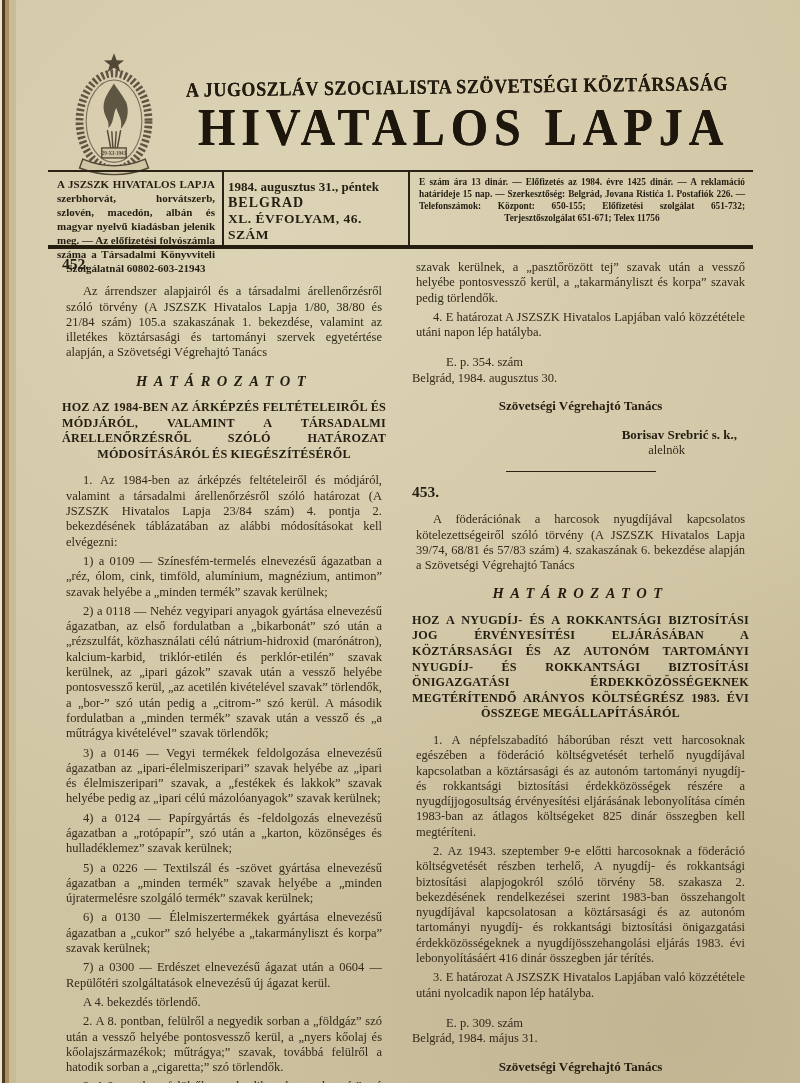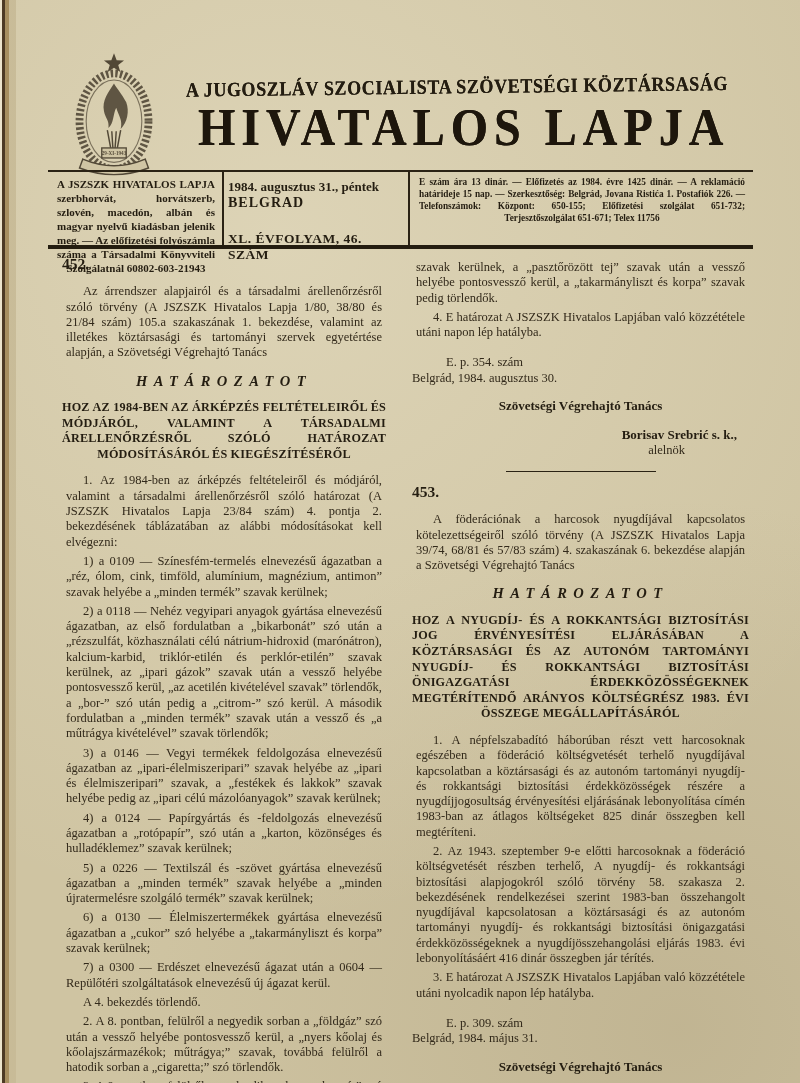--- a/index.html
+++ b/index.html
@@ -34,21 +34,21 @@
     border-top:2px solid #2a2214;border-bottom:4px solid #241d10;
     display:flex;color:#241d11;
   }
   .cell{box-sizing:border-box;}
   .cell-left{width:176px;border-right:2px solid #2a2214;padding:5px 7px 4px 9px;
     font-size:11px;font-weight:bold;line-height:1.28;text-align:justify;text-align-last:center;}
   .cell-mid{width:186px;border-right:2px solid #2a2214;display:flex;flex-direction:column;
     justify-content:space-between;padding:7px 4px 8px;}
   .cell-mid .date{font-size:13px;font-weight:bold;}
   .cell-mid .city{font-size:14px;font-weight:bold;letter-spacing:1px;}
-  .cell-mid .vol{font-size:13.5px;font-weight:bold;letter-spacing:.5px;margin-top:20px;}
+  .cell-mid .vol{font-size:13.5px;font-weight:bold;letter-spacing:.5px;}
   .cell-right{flex:1;padding:5px 8px 4px 9px;
     font-size:9.3px;font-weight:bold;line-height:1.28;text-align:justify;text-align-last:center;}
   
   .col{position:absolute;top:256px;font-size:12.5px;line-height:15.3px;text-align:justify;}
   .col-left{left:62px;width:324px;}
   .col-right{left:412px;width:337px;}
   .art-num{font-weight:bold;font-size:15.5px;margin:0 0 13px 0;color:#241d11;}
   p{margin:4px;}
   .indent{text-indent:17px;}
   .decree-word{text-align:center;font-weight:bold;font-size:14.5px;letter-spacing:.45em;

